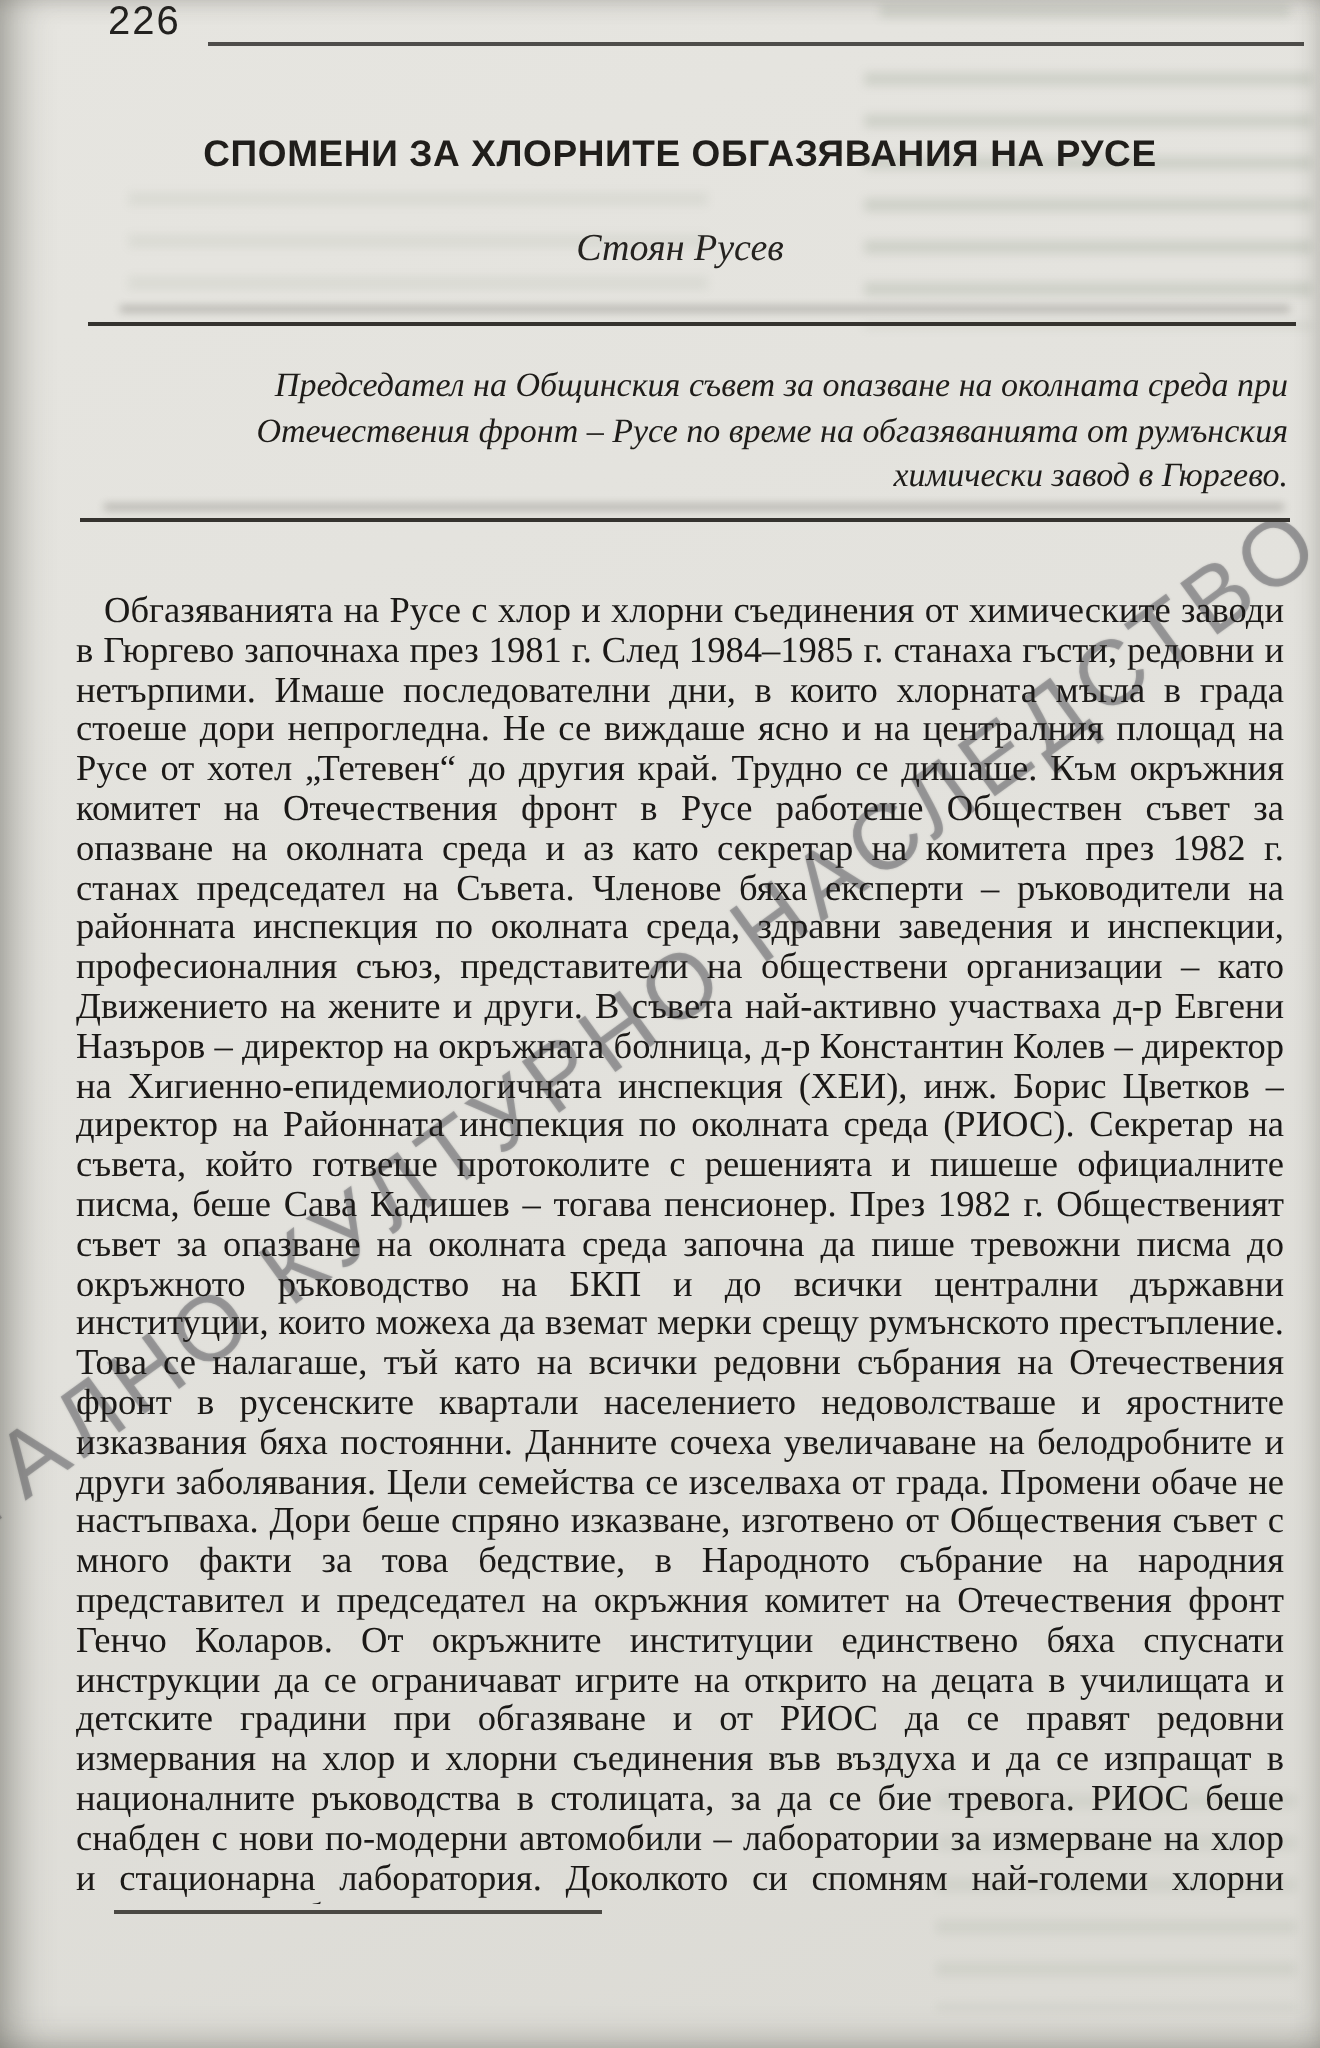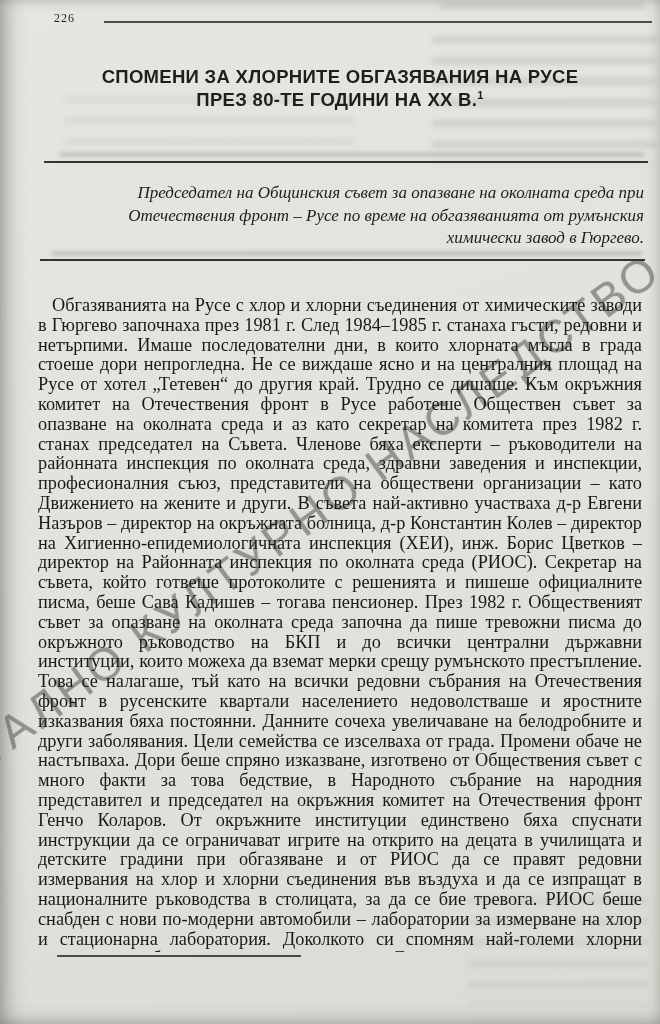--- a/index.html
+++ b/index.html
@@ -39,23 +39,23 @@
     white-space:nowrap;
     font-family:"Liberation Sans", sans-serif;
     font-size:46px;letter-spacing:4px;font-weight:400;
     color:rgba(106,106,110,.48);
     text-shadow:0 0 1px rgba(106,106,110,.35);
     pointer-events:none;
   }
   
   .layer{position:absolute;z-index:3;}
   .page-number{
-    left:54px;top:11px;
-    font-family:Liberation Serif, serif;
-    font-size:12px;letter-spacing:1px;color:#232220;
+    left:54px;top:0;
+    font-family:Liberation Sans, sans-serif;
+    font-size:20px;letter-spacing:1px;color:#232220;
   }
   .header-rule{left:104px;top:21px;width:548px;height:2px;background:#343330;opacity:.85;}
   .title-block{
     left:40px;top:46px;width:600px;text-align:center;
     font-family:"Liberation Sans", sans-serif;
     font-weight:700;font-size:18.5px;line-height:22.5px;
     color:#201e1b;letter-spacing:.3px;margin-top:20px;
   }
   .title-block sup{font-size:11px;line-height:0;}
   .author{
@@ -94,23 +94,23 @@
   <div class="rule-ghost" style="left:60px;top:153px;width:585px;"></div>
   <div class="rule-ghost" style="left:52px;top:252px;width:590px;"></div>
 
   <div class="watermark">ДИГИТАЛНО КУЛТУРНО НАСЛЕДСТВО - Русе</div>
 
   <div class="layer page-number">226</div>
   <div class="layer header-rule"></div>
 
   <div class="layer title-block">
     <div>СПОМЕНИ ЗА ХЛОРНИТЕ ОБГАЗЯВАНИЯ НА РУСЕ</div>
-    <div><span>ПРЕЗ 80-ТЕ ГОДИНИ НА ХХ В.</span><sup>1</sup></div>
   </div>
 
+  <div class="layer author">Стоян Русев</div>
 
   <div class="layer rule1"></div>
   <div class="layer abstract">Председател на Общинския съвет за опазване на околната среда при Отечествения фронт – Русе по време на обгазяванията от румънския химически завод в Гюргево.</div>
   <div class="layer rule2"></div>
 
   <div class="layer body-text">
     <p>Обгазяванията на Русе с хлор и хлорни съединения от химическите заводи в Гюргево започнаха през 1981 г. След 1984–1985 г. станаха гъсти, редовни и нетърпими. Имаше последователни дни, в които хлорната мъгла в града стоеше дори непрогледна. Не се виждаше ясно и на централния площад на Русе от хотел „Тетевен“ до другия край. Трудно се дишаше. Към окръж­ния комитет на Отечествения фронт в Русе работеше Обществен съвет за опазване на околната среда и аз като секретар на комитета през 1982 г. станах председател на Съвета. Членове бяха експерти – ръководители на районната инспекция по околната среда, здравни заведения и инспекции, професионал­ния съюз, представители на обществени организации – като Движението на жените и други. В съвета най-активно участваха д-р Евгени Назъров – дирек­тор на окръжната болница, д-р Константин Колев – директор на Хигиенно-епидемиологичната инспекция (ХЕИ), инж. Борис Цветков – директор на Районната инспекция по околната среда (РИОС). Секретар на съвета, който готвеше протоколите с решенията и пишеше официалните писма, беше Сава Кадишев – тогава пенсионер. През 1982 г. Общественият съвет за опазване на околната среда започна да пише тревожни писма до окръжното ръковод­ство на БКП и до всички централни държавни институции, които можеха да вземат мерки срещу румънското престъпление. Това се налагаше, тъй като на всички редовни събрания на Отечествения фронт в русенските квартали населението недоволстваше и яростните изказвания бяха постоянни. Данните сочеха увеличаване на белодробните и други заболявания. Цели семейства се изселваха от града. Промени обаче не настъпваха. Дори беше спряно из­казване, изготвено от Обществения съвет с много факти за това бедствие, в Народното събрание на народния представител и председател на окръжния комитет на Отечествения фронт Генчо Коларов. От окръжните институции единствено бяха спуснати инструкции да се ограничават игрите на открито на децата в училищата и детските градини при обгазяване и от РИОС да се правят редовни измервания на хлор и хлорни съединения във въздуха и да се изпращат в националните ръководства в столицата, за да се бие тревога. РИОС беше снабден с нови по-модерни автомобили – лаборатории за измер­ване на хлор и стационарна лаборатория. Доколкото си спомням най-големи хлорни концентрации бяха засечени при тогавашния Дом на културата, а</p>
   </div>
 
   <div class="layer footnote-rule"></div>

